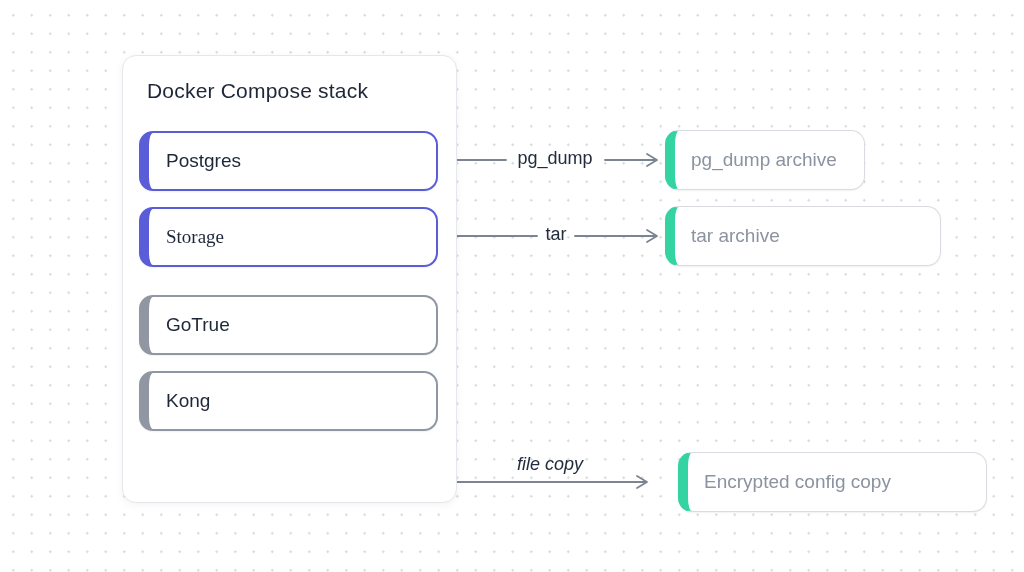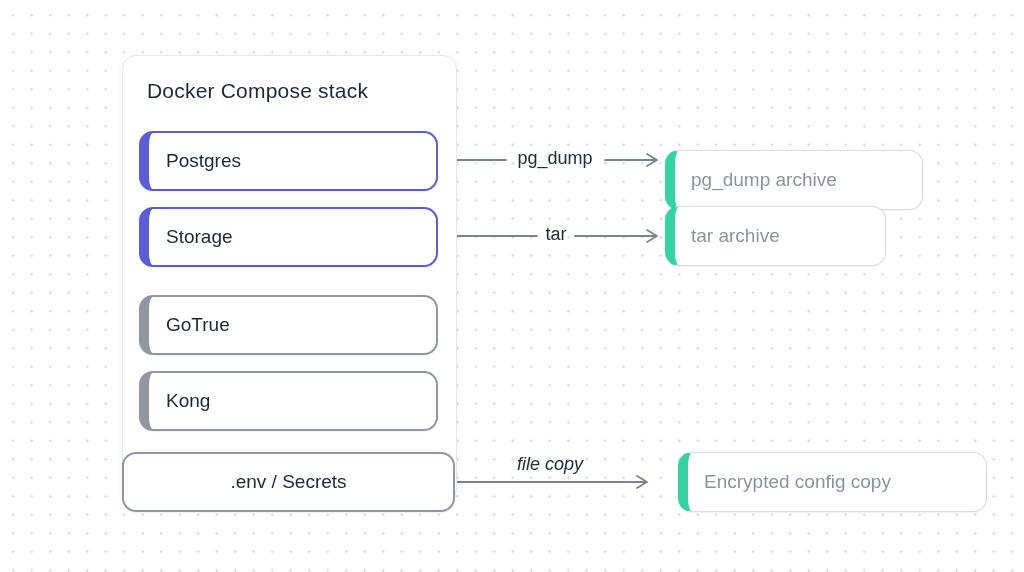--- a/index.html
+++ b/index.html
@@ -35,29 +35,29 @@
     display:flex;align-items:center;
     box-shadow:0 1px 2px rgba(16,24,40,.06);
   }
   .node.accent{border-style:solid;border-width:2px 2px 2px 10px;}
   .node.accent .label{padding-left:17px;}
   .node.indigo{border-color:var(--indigo);}
   .node.gray{border-color:var(--gray-accent);margin-top:12px;}
   .node .label{font-size:19px;color:var(--dark-text);white-space:nowrap;}
   
   .svc{left:16px;width:299px;}
-  .svc-0{top:75px;} .svc-1{top:151px;} .svc-2{top:227px;} .svc-3{top:303px;}
+  .svc-0{top:75px;} .svc-1{top:151px;font-family:Liberation Serif, serif;} .svc-2{top:227px;} .svc-3{top:303px;}
   
   .artifact{
     border:1px solid var(--box-border);
     border-left:10px solid var(--teal);
   }
   .artifact .label{padding-left:16px;color:var(--muted-text);}
-  .art-0{left:665px;top:130px;width:258px;margin-top:20px;}
-  .art-1{left:665px;top:206px;width:221px;}
+  .art-0{left:665px;top:130px;width:200px;}
+  .art-1{left:665px;top:206px;width:276px;}
   .art-2{left:678px;top:452px;width:309px;}
   
   .secrets{
     left:122px;top:452px;width:333px;
     border:2px solid var(--gray-accent);justify-content:center;
   }
   .arrow-layer{position:absolute;inset:0;pointer-events:none;}
   .arrow-layer line,.arrow-layer path{
     stroke:var(--arrow);stroke-width:1.8;fill:none;
     stroke-linecap:round;stroke-linejoin:round;
@@ -107,21 +107,18 @@
   <div class="node artifact art-0">
     <span class="label">pg_dump archive</span>
   </div>
   <div class="node artifact art-1">
     <span class="label">tar archive</span>
   </div>
   <div class="node artifact art-2">
     <span class="label">Encrypted config copy</span>
   </div>
 
-  <div class="node secrets">
-    <span class="label">.env / Secrets</span>
-  </div>
 
   <div class="arrow-label" style="left:555px;top:148px;">pg_dump</div>
   <div class="arrow-label" style="left:556px;top:224px;">tar</div>
   <div class="arrow-label" style="left:550px;top:454px;font-style:italic;">file copy</div>
 
 </div>
 
 </body></html>

